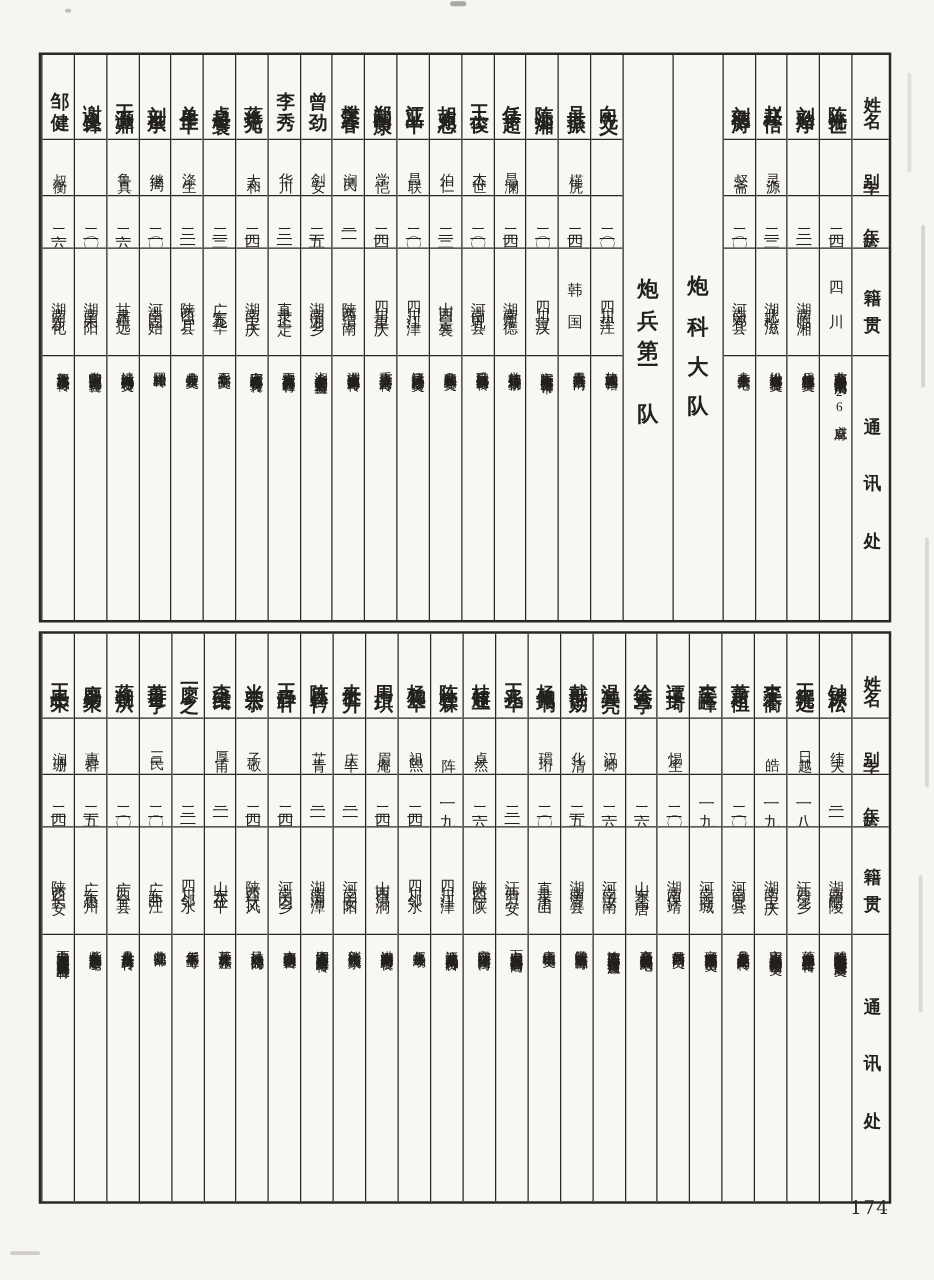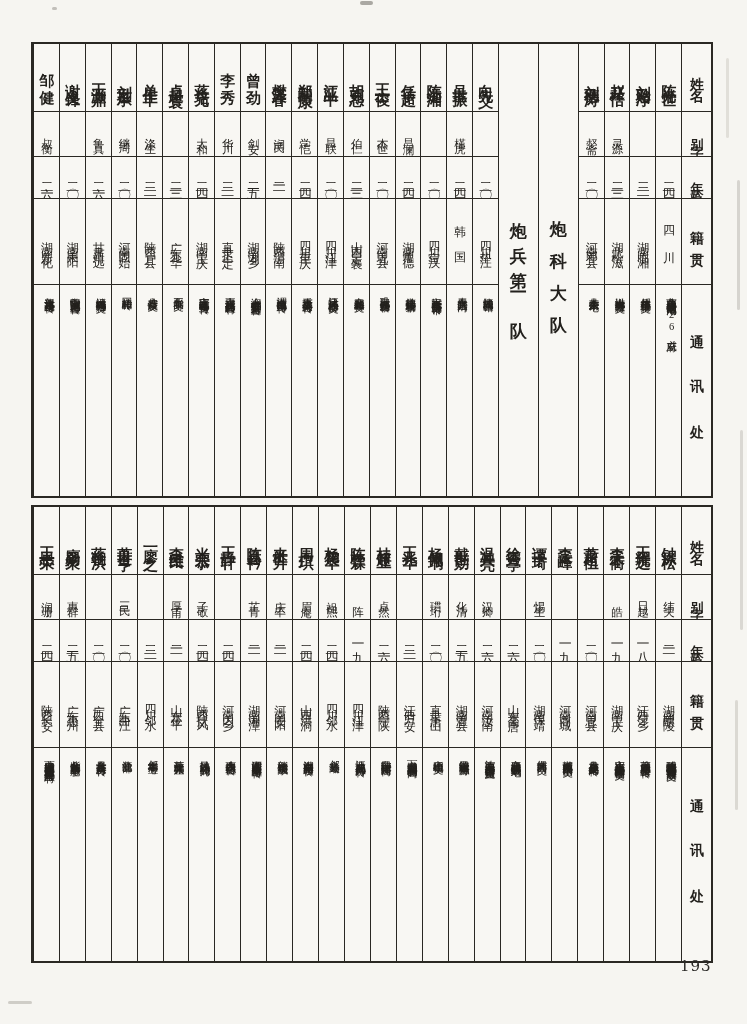--- a/index.html
+++ b/index.html
@@ -782,21 +782,21 @@
       <div class="cell c-age">
         <span class="vtxt" style="letter-spacing: 5px;">二四</span>
       </div>
       <div class="cell c-native">
         <span class="vtxt" style="letter-spacing: 5px;">陕西长安</span>
       </div>
       <div class="cell c-addr">西安城内钟楼西边永盛魁号转交北门外壆圩王村</div>
     </div>
   </div>
 
-<div class="pageno">193</div>
+<div class="pageno">174</div>
 
 <div class="speck sp1"></div>
 <div class="speck sp2"></div>
 <div class="speck sp3"></div>
 <div class="speck sp4"></div>
 <div class="speck sp5"></div>
 <div class="speck sp6"></div>
 <div class="speck sp7"></div>
 
 </body></html>

